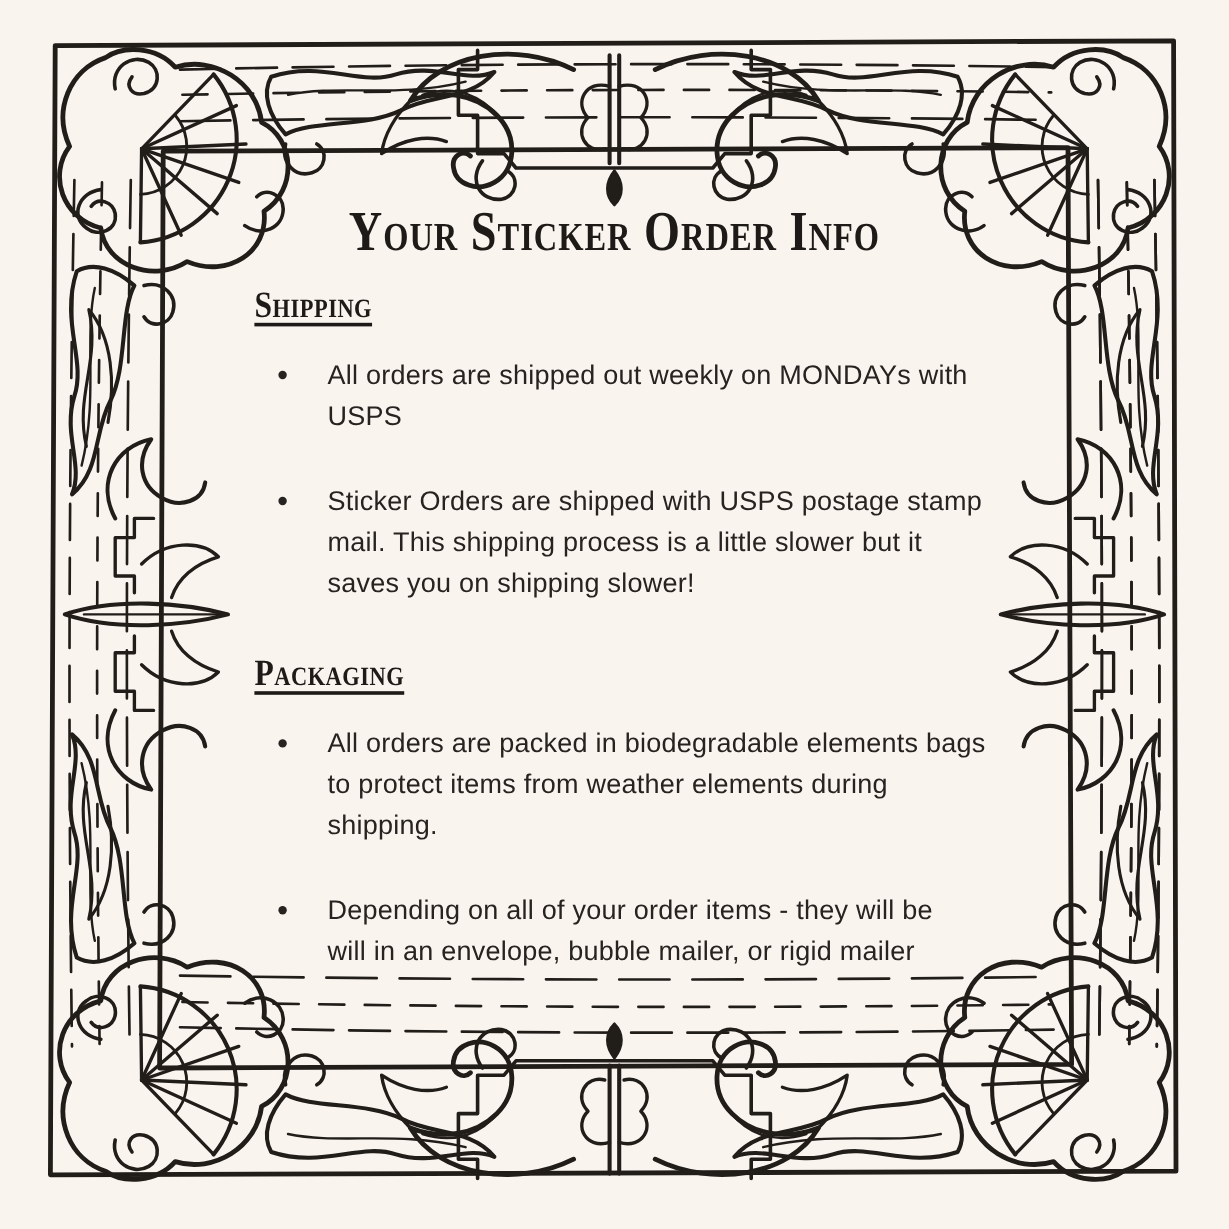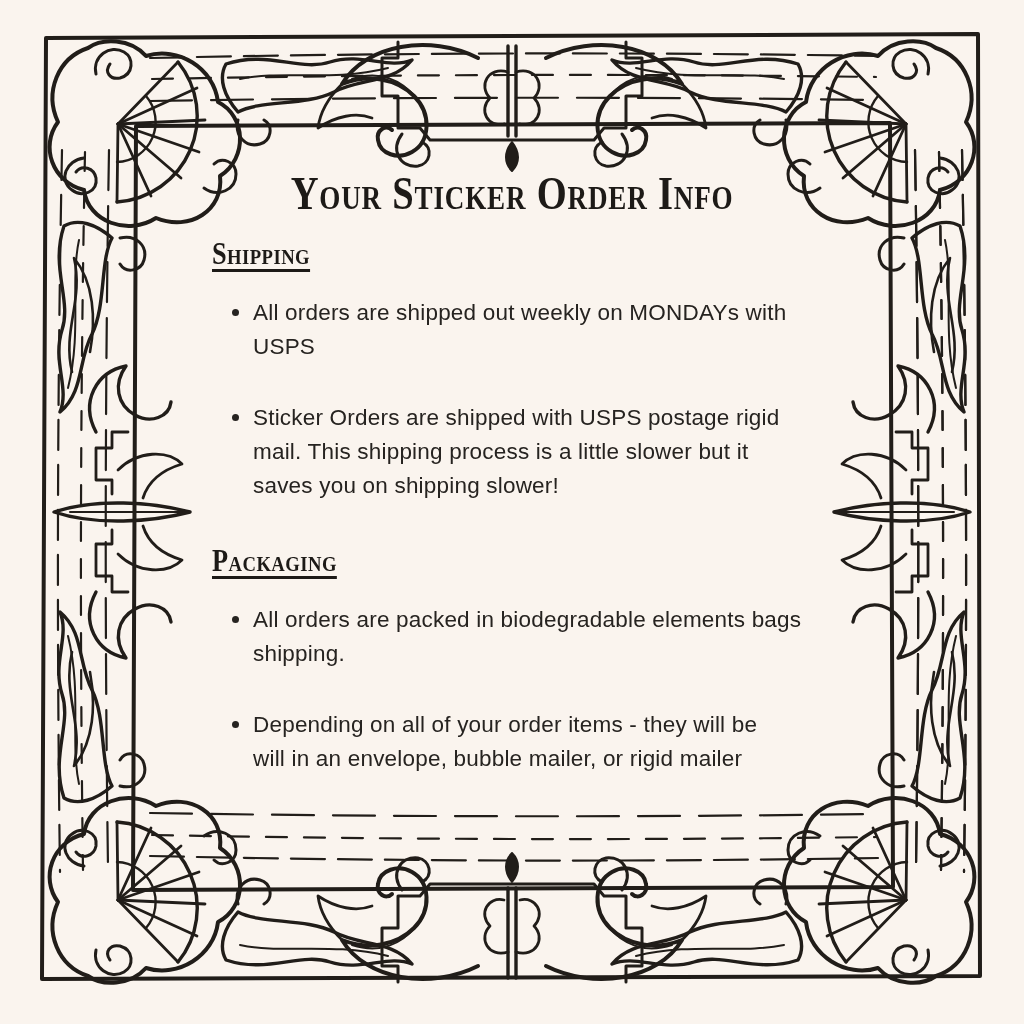--- a/index.html
+++ b/index.html
@@ -45,20 +45,21 @@
     text-decoration-thickness:2.5px;
     text-underline-offset:5px;
     transform:scaleX(0.85);
     transform-origin:0 0;
     margin:0 0 24px 0;
   }
   .bullets{margin:0;padding:0;list-style:none;}
   .bullet-row{
     display:flex;align-items:flex-start;
     margin:0 0 37px 20px;
+    gap:20px;
   }
   .bullet-row:last-child{margin-bottom:0;}
   .bullet-dot{
     flex:0 0 auto;
     width:7px;height:7px;border-radius:50%;
     background:#262320;
     margin:13px 14px 0 0;
   }
   .bullet-text{
     font-size:22.5px;
@@ -179,35 +180,36 @@
           <div class="bullet-row">
             <span class="bullet-dot"></span>
             <span class="bullet-text">
               <span class="bullet-line">All orders are shipped out weekly on MONDAYs with</span>
               <span class="bullet-line">USPS</span>
             </span>
           </div>
           <div class="bullet-row">
             <span class="bullet-dot"></span>
             <span class="bullet-text">
-              <span class="bullet-line">Sticker Orders are shipped with USPS postage rigid</span>
+              <span class="bullet-line">Sticker Orders are shipped with USPS postage stamp</span>
               <span class="bullet-line">mail. This shipping process is a little slower but it</span>
               <span class="bullet-line">saves you on shipping slower!</span>
             </span>
           </div>
         </div>
       </div>
 
       <div class="section">
         <div class="section-heading">Packaging</div>
         <div class="bullets">
           <div class="bullet-row">
             <span class="bullet-dot"></span>
             <span class="bullet-text">
               <span class="bullet-line">All orders are packed in biodegradable elements bags</span>
+              <span class="bullet-line">to protect items from weather elements during</span>
               <span class="bullet-line">shipping.</span>
             </span>
           </div>
           <div class="bullet-row">
             <span class="bullet-dot"></span>
             <span class="bullet-text">
               <span class="bullet-line">Depending on all of your order items - they will be</span>
               <span class="bullet-line">will in an envelope, bubble mailer, or rigid mailer</span>
             </span>
           </div>

